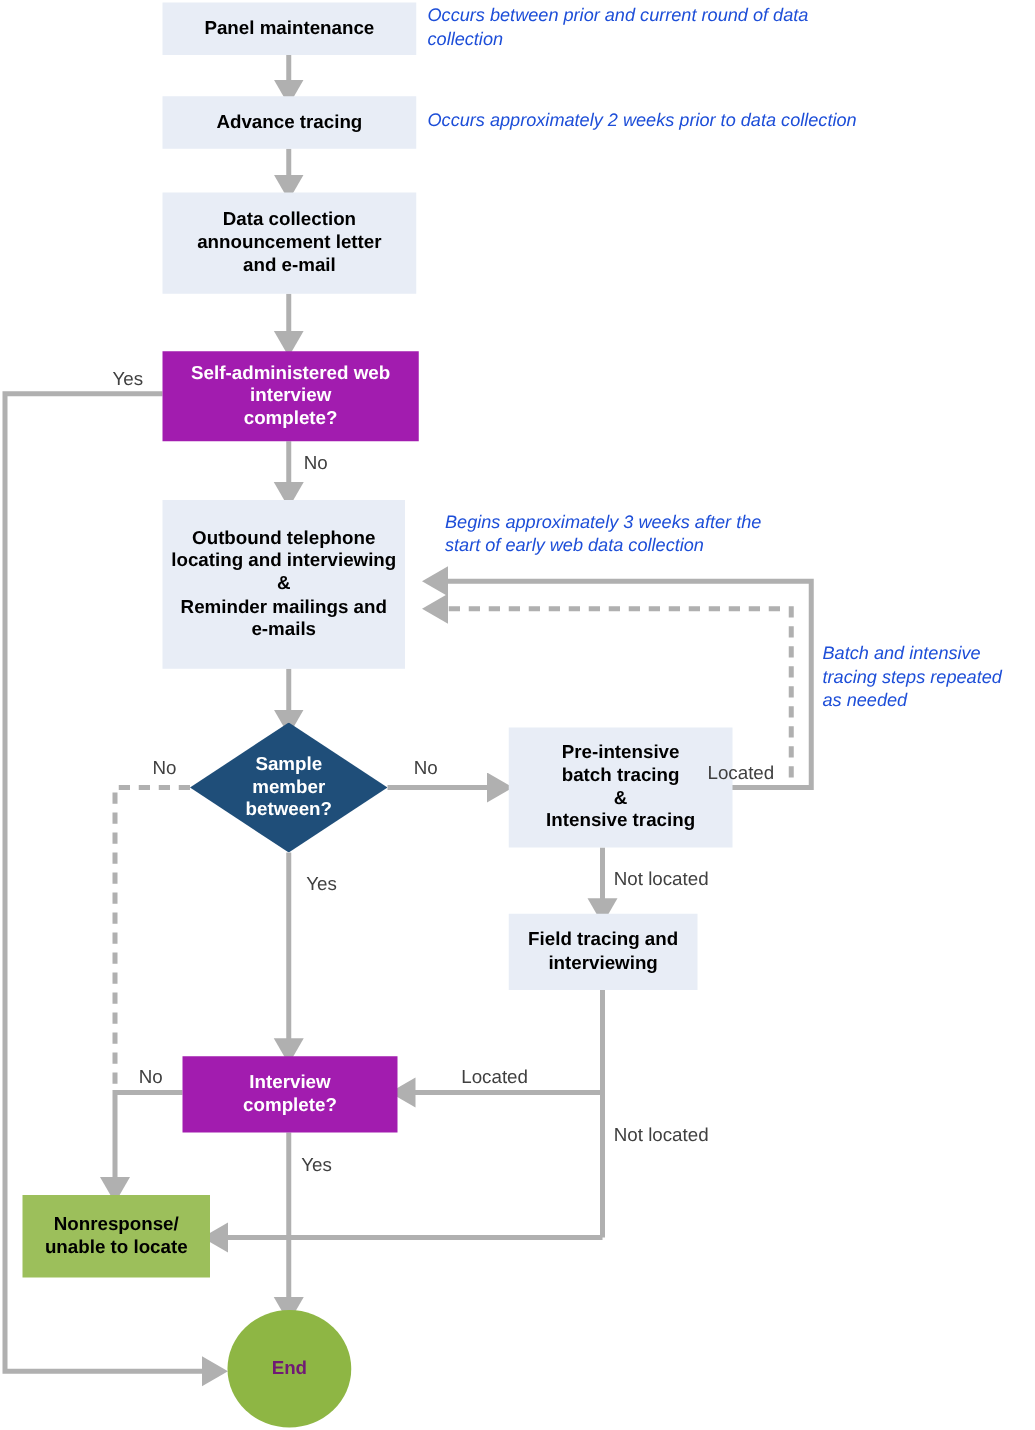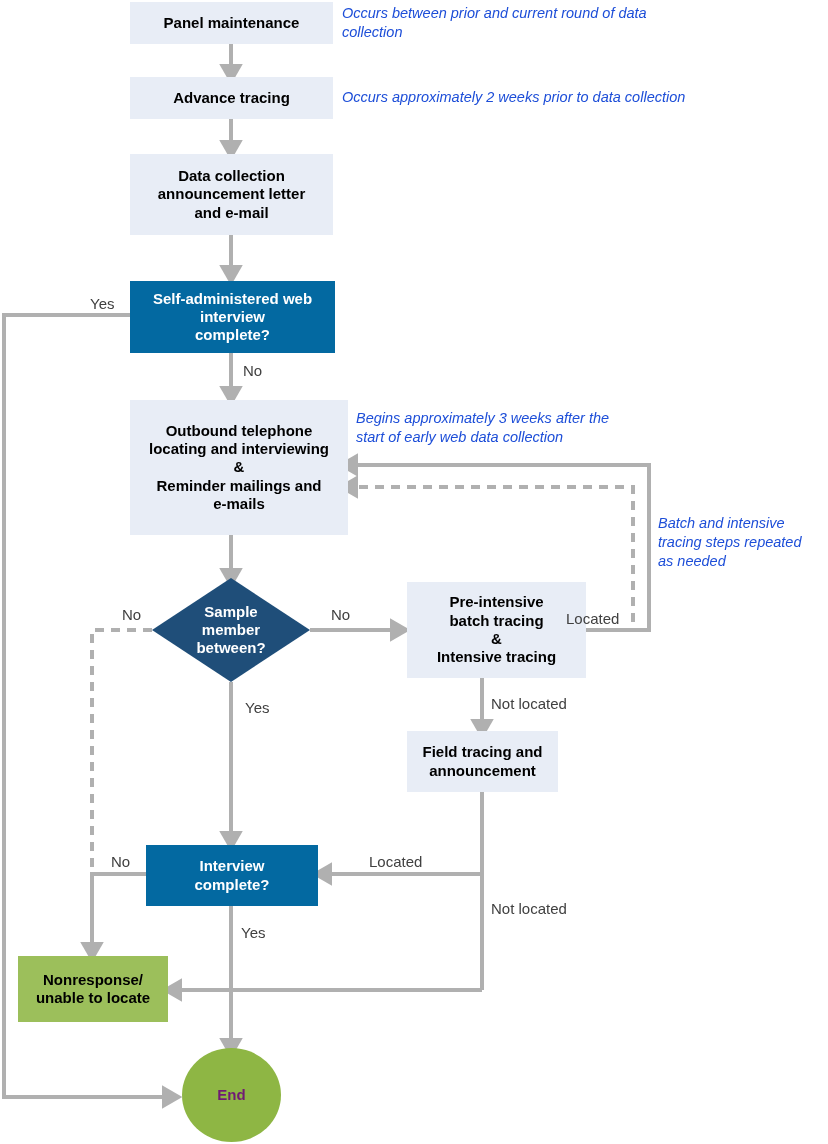--- a/index.html
+++ b/index.html
@@ -13,21 +13,21 @@
   .node{
     position:absolute;
     box-sizing:border-box;
     display:flex;align-items:center;justify-content:center;
     text-align:center;
     font-weight:bold;
     line-height:1.22;
     white-space:pre-line;
   }
   .n-process{background:#e8edf6;color:#000000;font-size:15px;}
-  .n-decision-box{background:#0369a1;color:#ffffff;font-size:15px;}
+  .n-decision-box{background:#a21caf;color:#ffffff;font-size:15px;}
   .n-terminal{background:#9cbf5b;color:#000000;font-size:15px;}
   .n-end{
     background:#8eb644;color:#701a75;font-size:15px;
     border-radius:50%;
   }
   .diamond-wrap{position:absolute;}
   .diamond-shape{
     position:absolute;left:0;top:0;width:100%;height:100%;
     background:#1f4e79;
     clip-path:polygon(50% 0%,100% 50%,50% 100%,0% 50%);
@@ -109,40 +109,40 @@
   <div class="node n-process" style="left:130px;top:154px;width:203px;height:81px;">Data collection
 announcement letter
 and e-mail</div>
 
   <div class="node n-process" style="left:130px;top:77px;width:203px;height:42px;">Advance tracing</div>
 
   <div class="node n-decision-box" style="left:130px;top:281px;width:205px;height:72px;">Self-administered web
 interview
 complete?</div>
 
-  <div class="node n-process" style="left:130px;top:400px;width:218px;height:135px;">Outbound telephone
+  <div class="node n-process" style="left:130px;top:400px;width:194px;height:135px;">Outbound telephone
 locating and interviewing
 &amp;
 Reminder mailings and
 e-mails</div>
 
   <div class="diamond-wrap" style="left:152px;top:578px;width:158px;height:104px;">
     <div class="diamond-shape"></div>
     <div class="diamond-label">Sample
 member
 between?</div>
   </div>
 
   <div class="node n-process" style="left:407px;top:582px;width:179px;height:96px;">Pre-intensive
 batch tracing
 &amp;
 Intensive tracing</div>
 
   <div class="node n-process" style="left:407px;top:731px;width:151px;height:61px;">Field tracing and
-announcement</div>
+interviewing</div>
 
   <div class="node n-decision-box" style="left:146px;top:845px;width:172px;height:61px;">Interview
 complete?</div>
 
   <div class="node n-terminal" style="left:18px;top:956px;width:150px;height:66px;">Nonresponse/
 unable to locate</div>
 
   <div class="node n-end" style="left:182px;top:1048px;width:99px;height:94px;">End</div>
 
   <div class="note" style="left:342px;top:4px;width:372px;">Occurs between prior and current round of data

